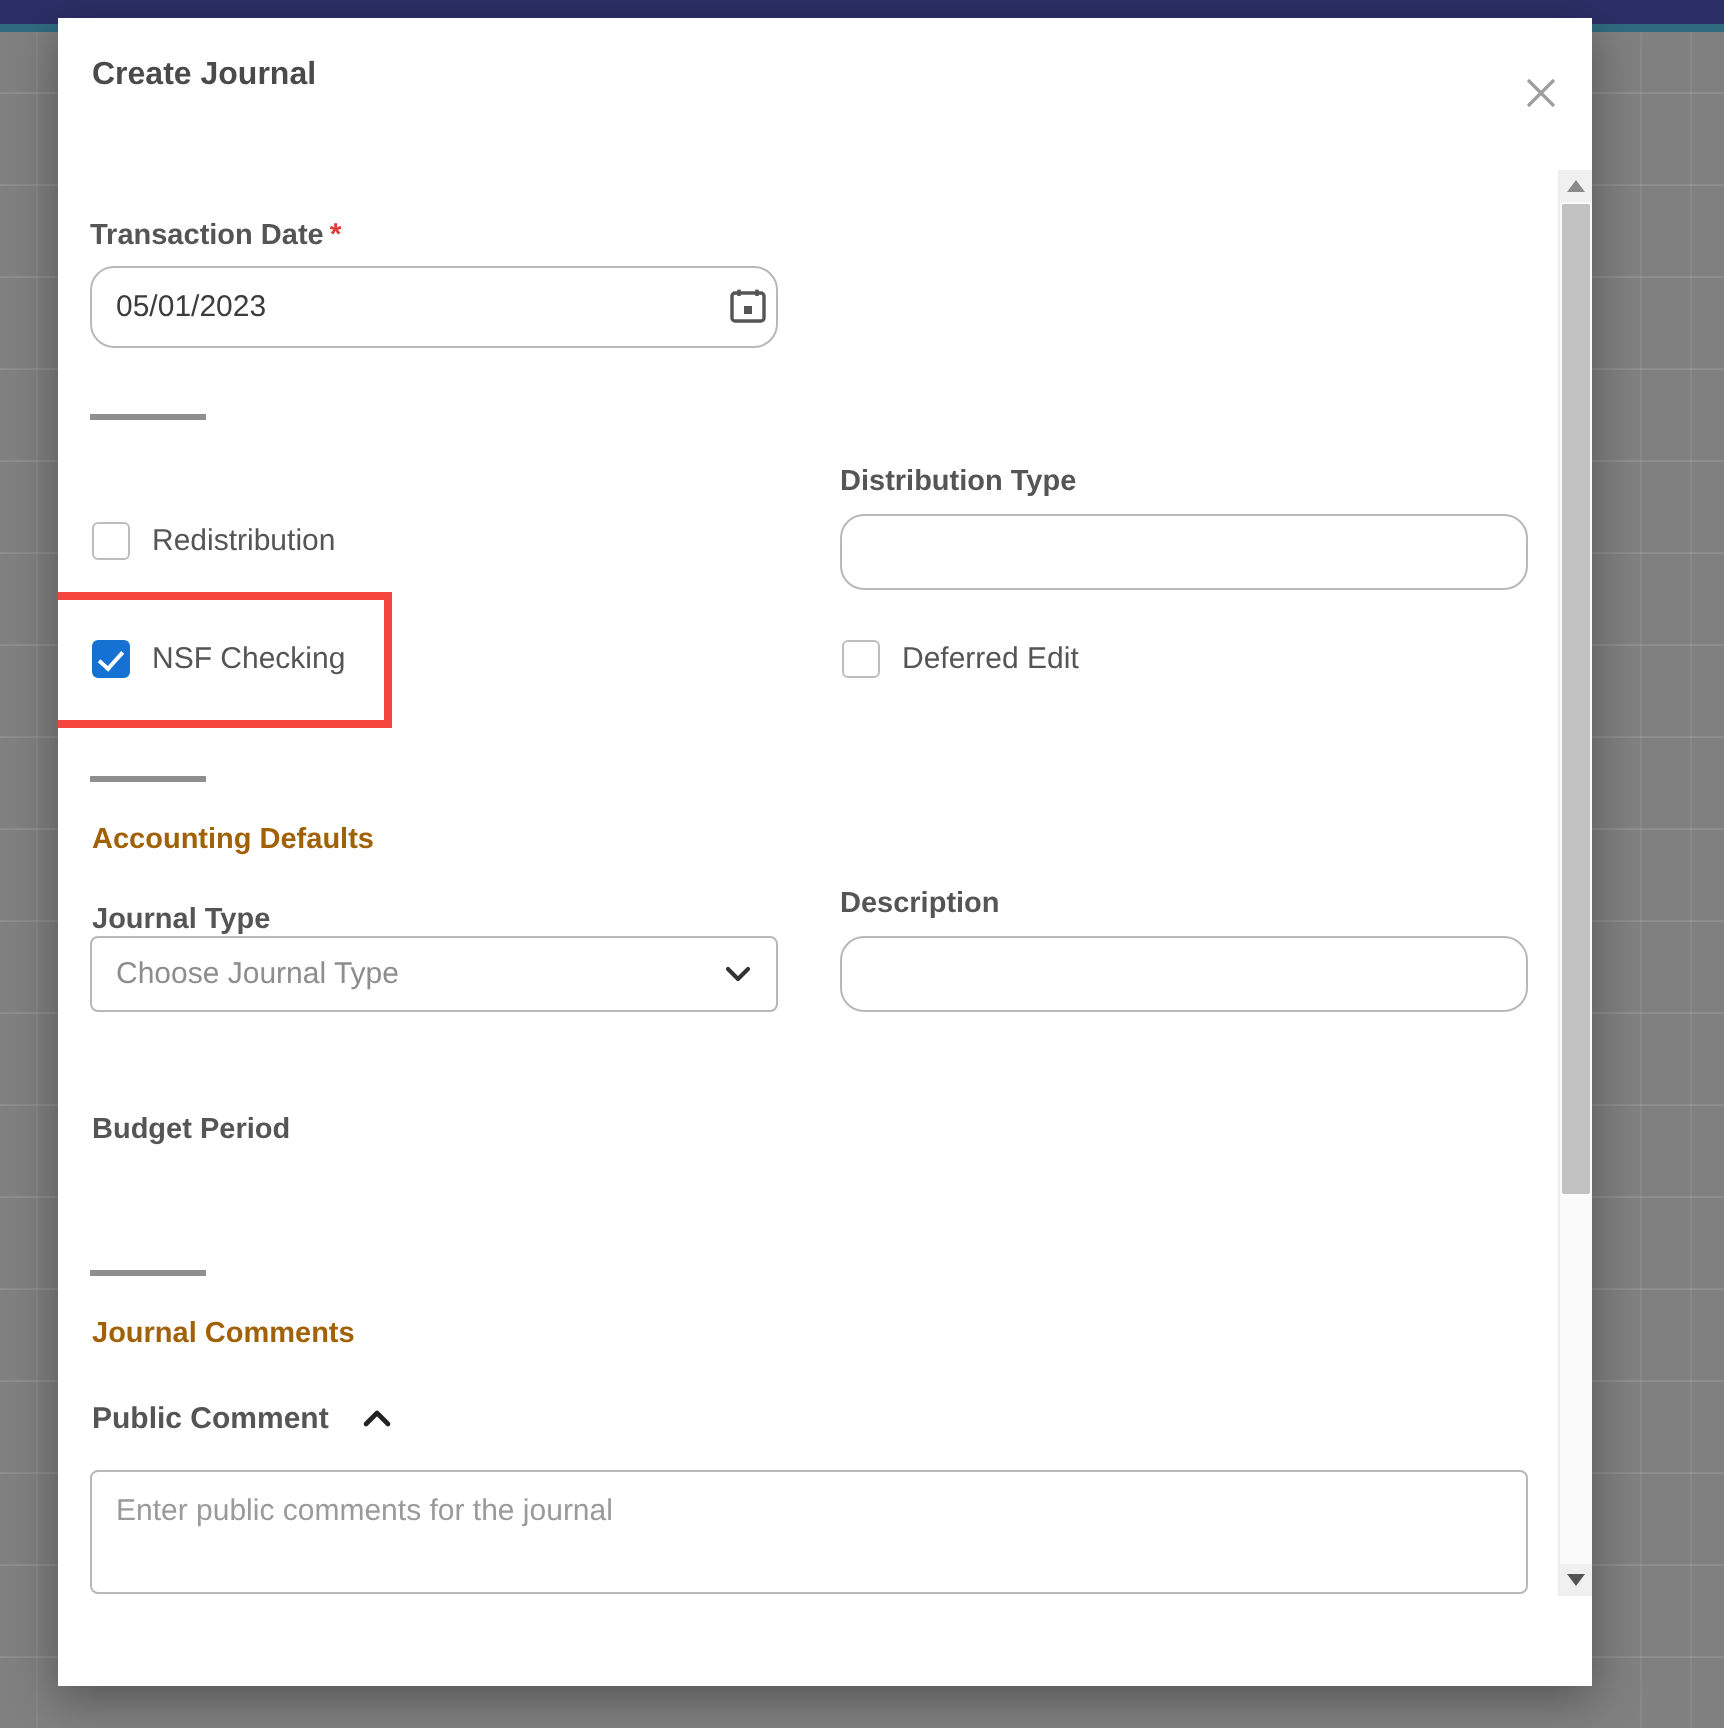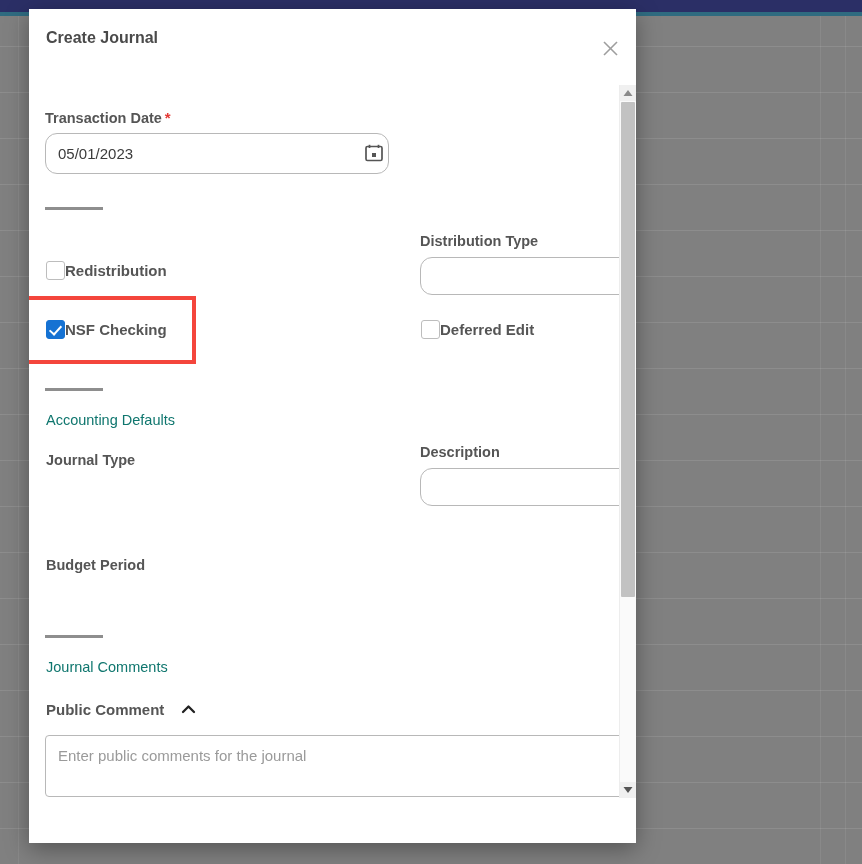--- a/index.html
+++ b/index.html
@@ -54,21 +54,21 @@
     width: 1px;
     height: 848px;
     background: rgba(255,255,255,0.07);
   }
 
   
   .modal {
     position: absolute;
     left: 29px;
     top: 9px;
-    width: 607px;
+    width: 767px;
     height: 834px;
     background: #ffffff;
     box-shadow: 0 6px 22px rgba(0,0,0,0.35);
     overflow: hidden;
   }
 
   .modal-close {
     position: absolute;
     right: 12px;
     top: 24px;
@@ -126,22 +126,22 @@
   }
   .req-star {
     color: #e53935;
     font-size: 15px;
     font-weight: bold;
     margin-left: 3px;
   }
   .section-head {
     position: absolute;
     font-size: 14.5px;
-    font-weight: normal;
-    color: #0f766e;
+    font-weight: bold;
+    color: #a16207;
     white-space: nowrap;
   }
 
   .text-input {
     position: absolute;
     box-sizing: border-box;
     border: 1px solid #b8b8b8;
     border-radius: 12px;
     background: #ffffff;
     font-family: "Liberation Sans", sans-serif;
@@ -185,22 +185,22 @@
     transform: translateY(-50%);
     width: 18px;
     height: 18px;
   }
 
   
   .cb-row {
     position: absolute;
     display: flex;
     align-items: center;
-    cursor: pointer;
-    font-weight: bold;
+    gap: 11px;
+    cursor: pointer;
   }
   .cb-box {
     width: 19px;
     height: 19px;
     box-sizing: border-box;
     border: 1.5px solid #bdbdbd;
     border-radius: 3px;
     background: #fff;
     flex: none;
   }
@@ -397,20 +397,28 @@
       <div class="cb-row" style="left:392px; top:235px">
         <span class="cb-box"></span>
         <span class="cb-label">Deferred Edit</span>
       </div>
 
       <div class="sep" style="top:303px"></div>
 
       <div class="section-head" style="left:17px; top:327px">Accounting Defaults</div>
 
       <div class="field-label" style="left:17px; top:367px">Journal Type</div>
+      <div class="select-box" style="left:16px; top:383px; width:344px; height:38px">
+        <span class="select-text">Choose Journal Type</span>
+        <span class="select-caret">
+          <svg width="14" height="14" viewBox="0 0 14 14">
+            <polyline points="2,4.5 7,9.5 12,4.5" fill="none" stroke="#333" stroke-width="2.1" stroke-linecap="round" stroke-linejoin="round"></polyline>
+          </svg>
+        </span>
+      </div>
 
       <div class="field-label" style="left:17px; top:472px">Budget Period</div>
 
       <div class="field-label" style="left:391px; top:359px">Description</div>
       <input class="text-input" style="left: 391px; top: 383px; width: 344px; height: 38px;" value="">
 
       <div class="sep" style="top:550px"></div>
 
       <div class="section-head" style="left:17px; top:574px">Journal Comments</div>
 

